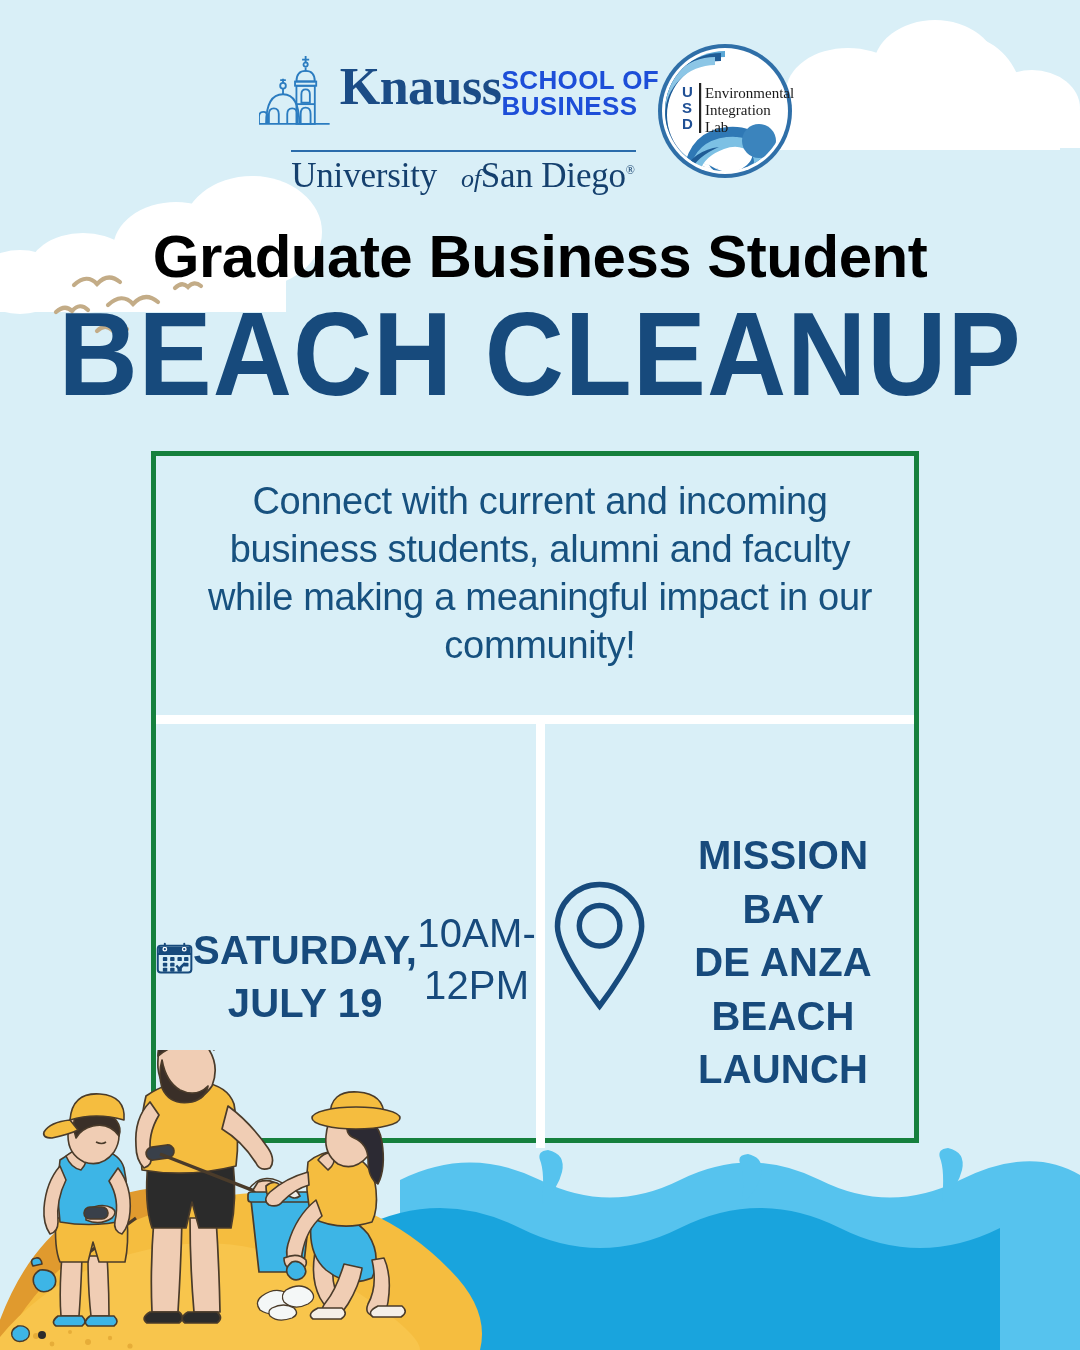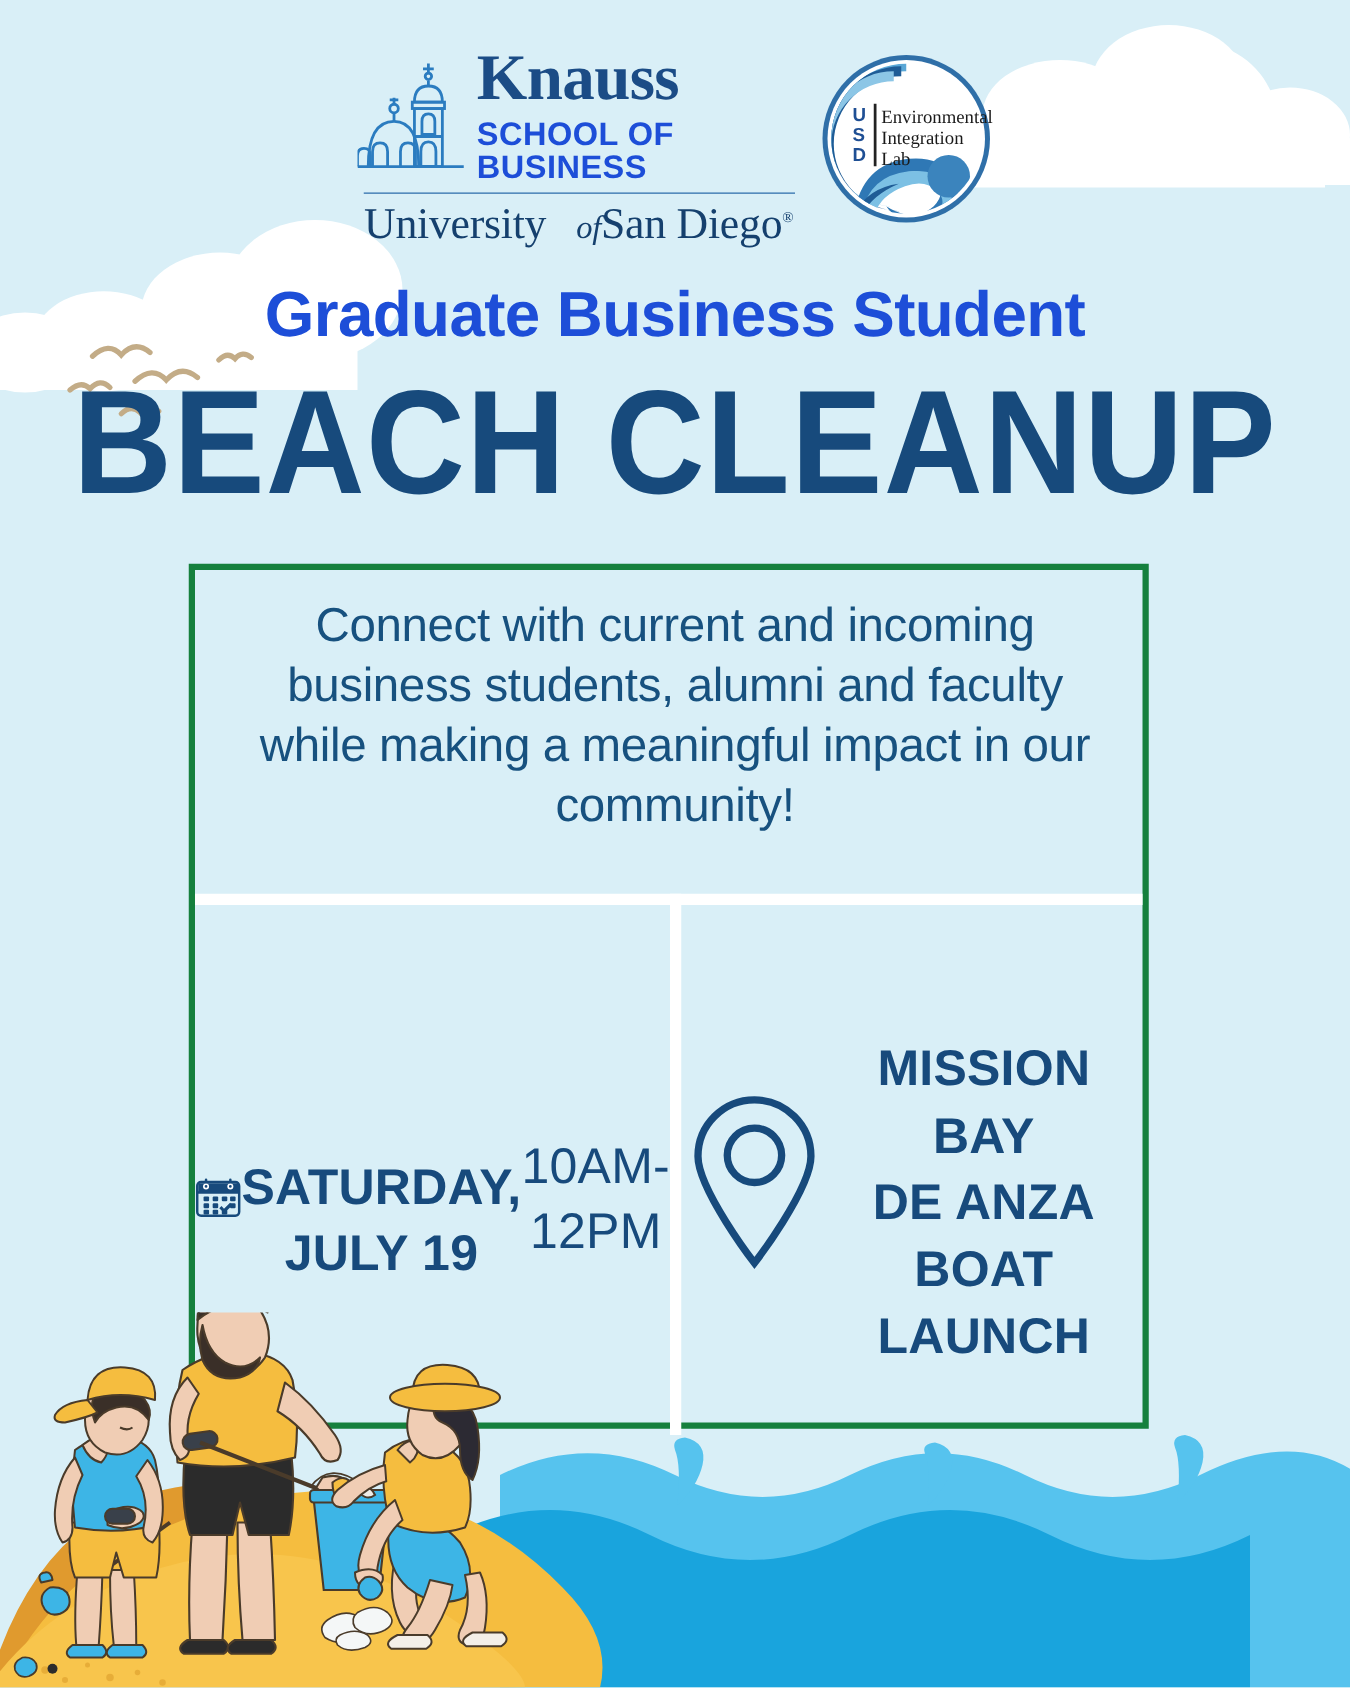--- a/index.html
+++ b/index.html
@@ -14,21 +14,21 @@
   
   .sky-svg{position:absolute;left:0;top:0;width:1080px;height:1350px;}
 
   
   .logo-row{
     position:absolute;left:0;top:38px;width:1080px;
     display:flex;justify-content:center;align-items:flex-start;gap:14px;
   }
   .knauss-block{display:flex;flex-direction:column;align-items:center;width:355px;}
   .knauss-top{display:flex;align-items:center;gap:10px;}
-  .knauss-words{display:flex;flex-direction:column;align-items:flex-start;line-height:1;}
+  .knauss-words{display:flex;flex-direction:row;align-items:flex-start;line-height:1;}
   .knauss-name{
     font-family:"Liberation Serif", serif;
     font-weight:bold;font-size:52px;color:#1b4c86;letter-spacing:-0.5px;
     line-height:0.98;
   }
   .knauss-sub{
     font-family:"Liberation Sans", sans-serif;
     font-weight:bold;font-size:26px;color:#1d4ed8;letter-spacing:0.4px;
     margin-top:5px;
   }
@@ -38,21 +38,21 @@
     font-size:35px;color:#15406e;white-space:nowrap;letter-spacing:-0.2px;
   }
   .usd-line .it{font-style:italic;font-size:26px;margin-left:24px;}
   .usd-line .reg{font-size:12px;vertical-align:super;}
 
   .eil-badge{position:relative;width:140px;height:140px;flex:0 0 140px;margin-top:3px;}
 
   
   .kicker{
     position:absolute;left:0;top:222px;width:1080px;text-align:center;
-    font-size:51px;font-weight:600;color:#1d4ed8;letter-spacing:-0.5px;
+    font-size:60px;font-weight:600;color:#000000;letter-spacing:-0.5px;
   }
   .headline{
     position:absolute;left:0;top:295px;width:1080px;text-align:center;
     font-size:118px;font-weight:bold;color:#174a7c;
     letter-spacing:1px;line-height:1;
     transform:scaleX(0.93);transform-origin:50% 50%;
   }
 
   
   .frame{
@@ -252,21 +252,21 @@
       <div class="time-text">10AM-12PM</div>
     </div>
 
     <div class="cell cell-loc">
       <svg class="pin-icon" viewBox="0 0 140 166">
         <path d="M70 160 C70 160 16 90 16 58 A54 54 0 0 1 124 58 C124 90 70 160 70 160 Z" fill="none" stroke="#174a7c" stroke-width="7"></path>
         <circle cx="70" cy="57" r="26" fill="none" stroke="#174a7c" stroke-width="7"></circle>
       </svg>
       <div class="loc-text">
         <div>MISSION BAY</div>
-        <div>DE ANZA BOAT</div>
+        <div>DE ANZA BEACH</div>
         <div>LAUNCH</div>
       </div>
     </div>
   </div>
 
   <svg class="scene" viewBox="0 0 1080 300">
 
     <g>
       <path d="M400 130 q70 -35 140 0 t140 0 t140 0 t140 0 t120 -5 V300 H400 Z" fill="#56c3ee"></path>
       <path d="M360 178 q80 -40 160 0 t160 0 t160 0 t160 0 V300 H360 Z" fill="#19a4dd"></path>

